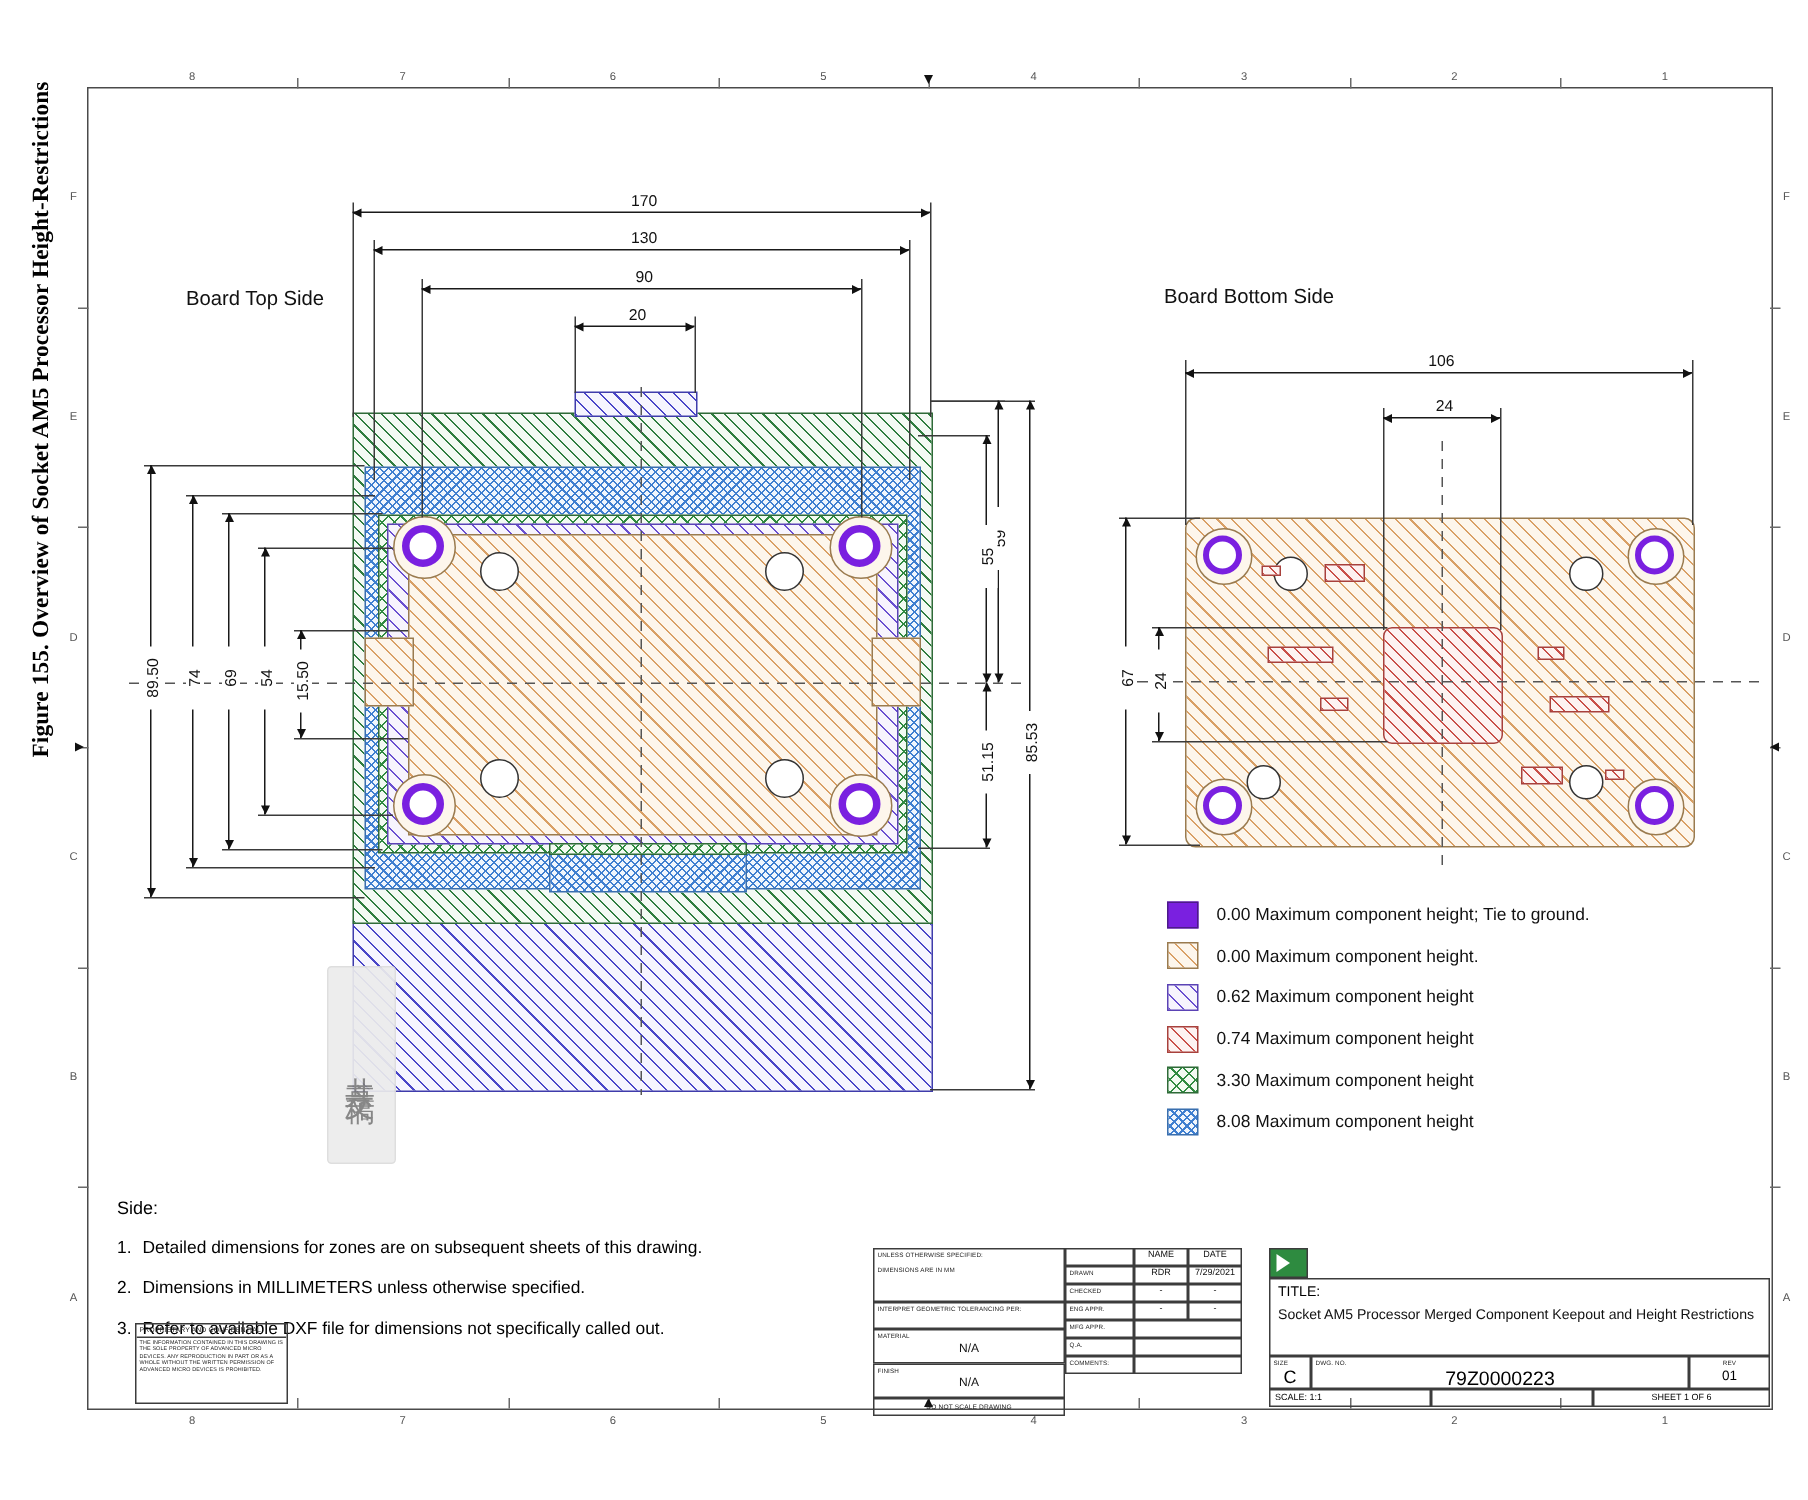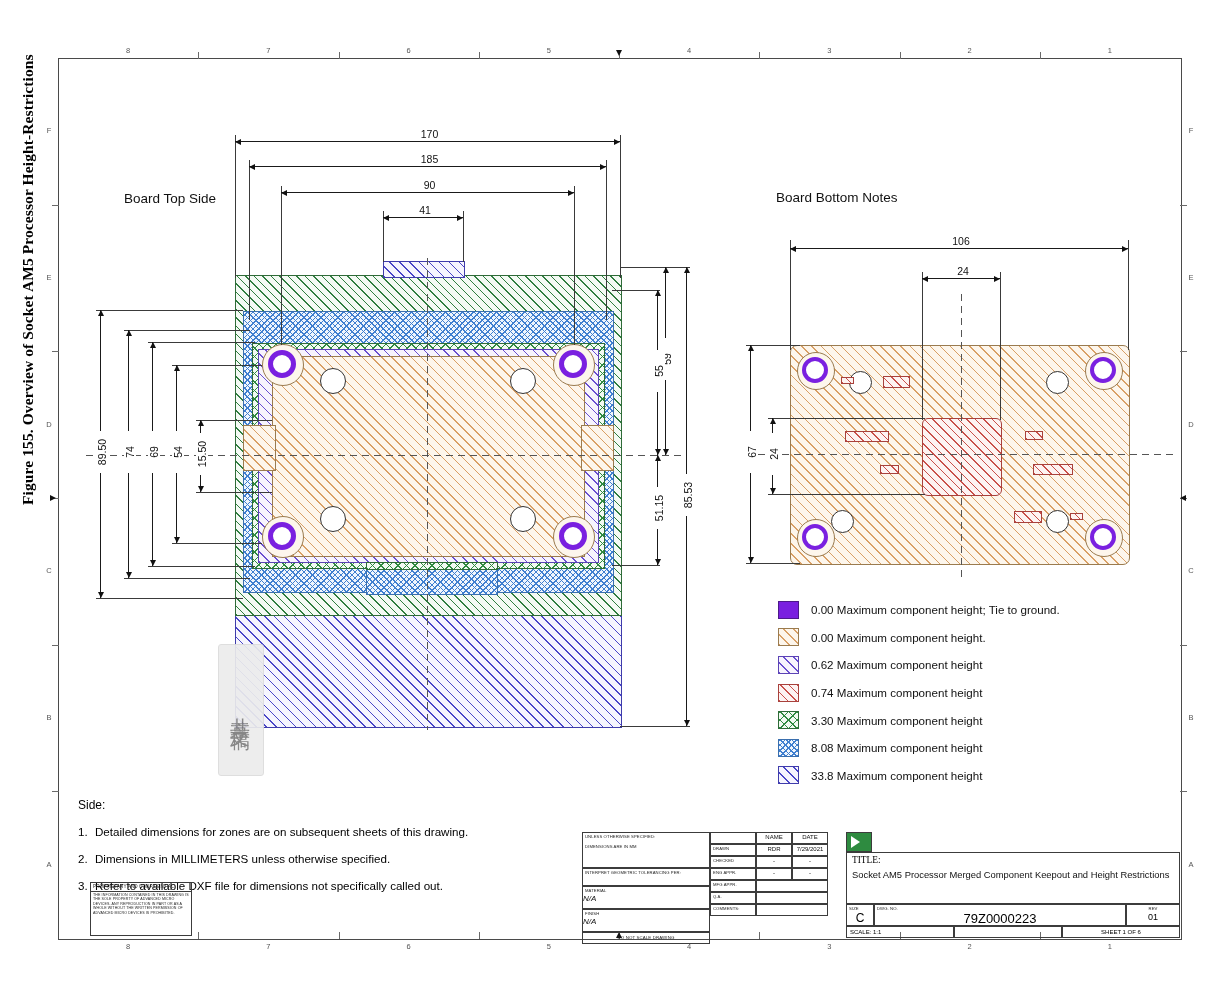--- a/index.html
+++ b/index.html
@@ -85,21 +85,21 @@
   #notes .nt-h{font-size:12px;margin-bottom:13px;}
   #notes .nt{font-size:11.6px;margin-bottom:14px;display:flex;}
   #notes .nt b{font-weight:normal;width:17px;flex:0 0 auto;}
 
   
   #tblock{left:672px;top:832px;width:508px;height:104px;}
   #tblock div{box-sizing:border-box;}
   .tb{position:absolute;border:.8px solid #3c3c3c;overflow:hidden;}
   .tbl{font-size:4.2px;color:#222;line-height:1.25;padding:1px 2px;
        font-family:"Liberation Sans",sans-serif;letter-spacing:.1px;}
-  .tbv{font-size:8px;color:#111;font-style:italic;}
+  .tbv{font-size:8px;text-align:center;color:#111;}
   .tbc{font-size:6px;text-align:center;color:#111;line-height:1.5;}
   #amdbar{font-size:12.5px;letter-spacing:.2px;color:#111;}
   #amdlogo{background:#2e8b40;position:relative;}
   #amdlogo:after{content:"";position:absolute;left:4px;top:3px;width:0;height:0;
      border-top:6px solid transparent;border-bottom:6px solid transparent;border-left:9px solid #fff;}
   #titletxt{font-size:9.4px;line-height:1.32;color:#111;}
 </style>
 </head>
 <body>
 
@@ -207,21 +207,21 @@
 
   <div class="abs plainhole" style="left:320px;top:368px;width:24px;height:24px;"></div>
   <div class="abs plainhole" style="left:510px;top:368px;width:24px;height:24px;"></div>
   <div class="abs plainhole" style="left:320px;top:506px;width:24px;height:24px;"></div>
   <div class="abs plainhole" style="left:510px;top:506px;width:24px;height:24px;"></div>
 
   <div class="abs centerline-v" style="left:427px;top:258px;height:472px;"></div>
   <div class="abs centerline" style="left:86px;top:455px;width:600px;"></div>
 </div>
 
-<div class="abs viewlbl" style="left:776px;top:190px;">Board Bottom Notes</div>
+<div class="abs viewlbl" style="left:776px;top:190px;">Board Bottom Side</div>
 
 <div id="view-bottom">
   <div class="abs h-tan" style="left:790px;top:345px;width:338px;height:218px;border-radius:7px;"></div>
 
   <div class="abs h-red" style="left:922px;top:418px;width:78px;height:76px;border-radius:6px;"></div>
 
   <div class="abs hole-outer" style="left:797px;top:352px;width:36px;height:36px;background:#fdf6ec;border:1px solid #9a7b4f;"></div>
   <div class="abs ring" style="left:802px;top:357px;width:26px;height:26px;border:4.5px solid #7a20e0;box-sizing:border-box;background:#fff;"></div>
   <div class="abs hole-outer" style="left:1085px;top:352px;width:36px;height:36px;background:#fdf6ec;border:1px solid #9a7b4f;"></div>
   <div class="abs ring" style="left:1090px;top:357px;width:26px;height:26px;border:4.5px solid #7a20e0;box-sizing:border-box;background:#fff;"></div>
@@ -253,33 +253,33 @@
     <div class="abs ext" style="left: 620px; top: 135px; width: 0.8px; height: 143px;"></div>
     <div class="abs dimline" style="left: 235px; top: 141px; width: 385px; height: 1px;"></div>
     <div class="abs arrow arL" style="left: 235px; top: 138.5px;"></div>
     <div class="abs arrow arR" style="left: 614px; top: 138.5px;"></div>
     <div class="abs dimtxt" style="left: 411.5px; top: 128px; width: 32px; text-align: center;">170</div>
     <div class="abs ext" style="left: 249px; top: 160px; width: 0.8px; height: 160px;"></div>
     <div class="abs ext" style="left: 606px; top: 160px; width: 0.8px; height: 160px;"></div>
     <div class="abs dimline" style="left: 249px; top: 166px; width: 357px; height: 1px;"></div>
     <div class="abs arrow arL" style="left: 249px; top: 163.5px;"></div>
     <div class="abs arrow arR" style="left: 600px; top: 163.5px;"></div>
-    <div class="abs dimtxt" style="left: 411.5px; top: 153px; width: 32px; text-align: center;">185</div>
+    <div class="abs dimtxt" style="left: 411.5px; top: 153px; width: 32px; text-align: center;">130</div>
     <div class="abs ext" style="left: 281px; top: 186px; width: 0.8px; height: 159px;"></div>
     <div class="abs ext" style="left: 574px; top: 186px; width: 0.8px; height: 159px;"></div>
     <div class="abs dimline" style="left: 281px; top: 192px; width: 293px; height: 1px;"></div>
     <div class="abs arrow arL" style="left: 281px; top: 189.5px;"></div>
     <div class="abs arrow arR" style="left: 568px; top: 189.5px;"></div>
     <div class="abs dimtxt" style="left: 411.5px; top: 179px; width: 32px; text-align: center;">90</div>
     <div class="abs ext" style="left: 383px; top: 211px; width: 0.8px; height: 51px;"></div>
     <div class="abs ext" style="left: 463px; top: 211px; width: 0.8px; height: 51px;"></div>
     <div class="abs dimline" style="left: 383px; top: 217px; width: 80px; height: 1px;"></div>
     <div class="abs arrow arL" style="left: 383px; top: 214.5px;"></div>
     <div class="abs arrow arR" style="left: 457px; top: 214.5px;"></div>
-    <div class="abs dimtxt" style="left: 407px; top: 204px; width: 32px; text-align: center;">41</div>
+    <div class="abs dimtxt" style="left: 407px; top: 204px; width: 32px; text-align: center;">20</div>
     <div class="abs ext" style="left: 96px; top: 310px; height: 0.8px; width: 147px;"></div>
     <div class="abs ext" style="left: 96px; top: 598px; height: 0.8px; width: 147px;"></div>
     <div class="abs dimline" style="left: 100px; top: 310px; width: 1px; height: 288px;"></div>
     <div class="abs arrow arU" style="left: 97.5px; top: 310px;"></div>
     <div class="abs arrow arD" style="left: 97.5px; top: 592px;"></div>
     <div class="abs dimtxt vert" style="left: 81px; top: 446px; width: 38px; text-align: center;">89.50</div>
     <div class="abs ext" style="left: 124px; top: 330px; height: 0.8px; width: 126px;"></div>
     <div class="abs ext" style="left: 124px; top: 578px; height: 0.8px; width: 126px;"></div>
     <div class="abs dimline" style="left: 128px; top: 330px; width: 1px; height: 248px;"></div>
     <div class="abs arrow arU" style="left: 125.5px; top: 330px;"></div>
@@ -372,24 +372,20 @@
       <div class="leg-tx">0.74 Maximum component height</div>
     </div>
     <div class="leg-row">
       <div class="leg-sw h-green-cross"></div>
       <div class="leg-tx">3.30 Maximum component height</div>
     </div>
     <div class="leg-row">
       <div class="leg-sw h-blue-zig"></div>
       <div class="leg-tx">8.08 Maximum component height</div>
     </div>
-    <div class="leg-row">
-      <div class="leg-sw h-blueviolet"></div>
-      <div class="leg-tx">33.8 Maximum component height</div>
-    </div>
   </div>
 
 <div class="abs" id="notes">
   <div class="nt-h">Side:</div>
   <div id="notes-items">
       <div class="nt">
         <b>1.</b>
         <span>Detailed dimensions for zones are on subsequent sheets of this drawing.</span>
       </div>
       <div class="nt">
@@ -474,21 +470,21 @@
       <div class="abs tb" style="left: 84px; top: 60px; width: 72px; height: 12px;"></div>
       <div class="abs tb" style="left: 38px; top: 72px; width: 46px; height: 12px;">
         <div class="tbl">COMMENTS:</div>
       </div>
       <div class="abs tb" style="left: 84px; top: 72px; width: 72px; height: 12px;"></div>
     </div>
 
   <div class="tb" id="amdlogo" style="left:174px;top:0;width:26px;height:20px;"></div>
 
   <div class="tb" style="left:174px;top:20px;width:334px;height:52px;padding:2px 5px;">
-    <div style="font-size:9.4px;font-family:Liberation Serif, serif;">TITLE:</div>
+    <div style="font-size:9.4px;">TITLE:</div>
     <div id="titletxt" style="margin-top:4px;">Socket AM5 Processor Merged Component Keepout and Height Restrictions</div>
   </div>
 
   <div class="tb" style="left:174px;top:72px;width:28px;height:22px;">
     <div class="tbl">SIZE</div>
     <div style="font-size:12px;text-align:center;line-height:1;">C</div>
   </div>
   <div class="tb" style="left:202px;top:72px;width:252px;height:22px;">
     <div class="tbl">DWG.  NO.</div>
     <div style="font-size:13px;text-align:center;line-height:1.05;">79Z0000223</div>

